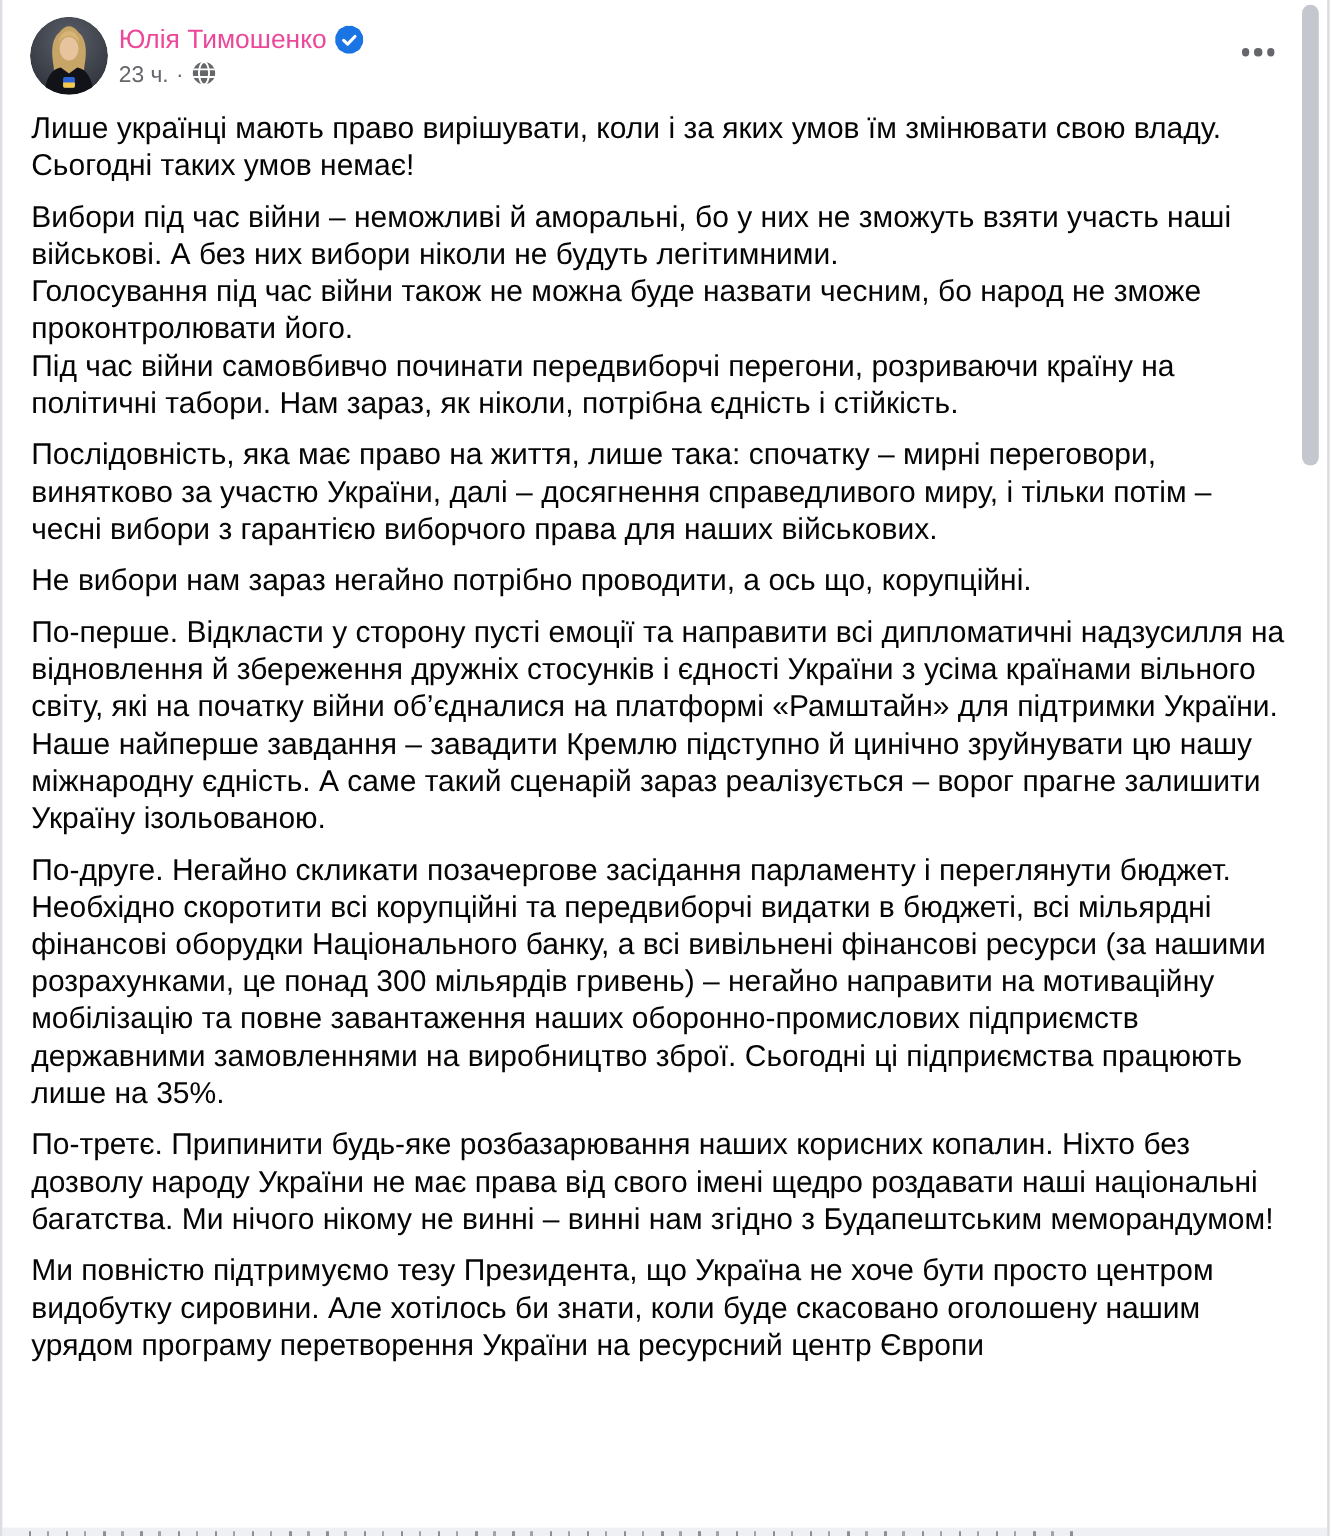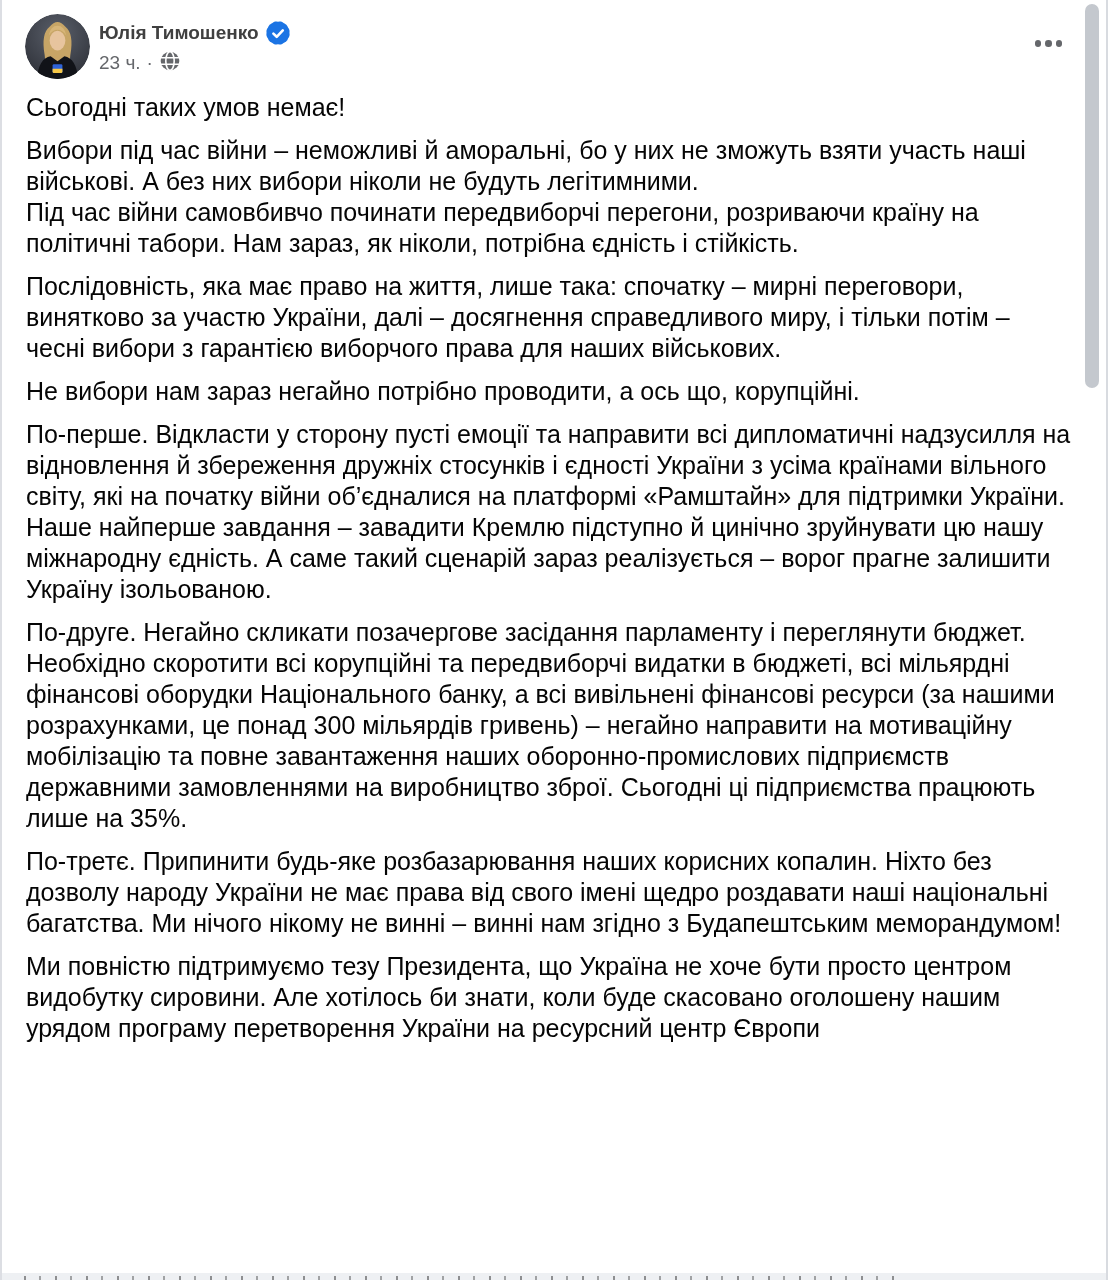--- a/index.html
+++ b/index.html
@@ -17,21 +17,21 @@
   }
   .post-card{position:absolute;left:2px;top:0;width:1104px;height:100%;background:#fff;}
   .post-header{display:flex;align-items:flex-start;padding:14px 40px 0 23px;position:relative;}
   .avatar{
     width:65px;height:65px;border-radius:50%;overflow:hidden;flex:0 0 65px;cursor:pointer;
   }
   .avatar svg{display:block;width:100%;height:100%;}
   .header-meta{margin-left:9px;padding-top:5px;}
   .name-row{display:flex;align-items:center;gap:8px;}
   .profile-name{
-    font-size:19px;font-weight:700;color:#404040;line-height:28px;cursor:pointer;
+    font-size:22px;font-weight:400;color:#ec4899;line-height:28px;cursor:pointer;
   }
   .verified{position:relative;width:22px;height:22px;flex:0 0 22px;}
   .verified .sq{position:absolute;inset:1px;background:#1b74e4;border-radius:28%;}
   .verified .sq.r1{transform:rotate(30deg);}
   .verified .sq.r2{transform:rotate(60deg);}
   .verified svg{position:absolute;inset:0;z-index:2;}
   .meta-row{display:flex;gap:6px;margin-top:4px;color:#65676b;font-size:19px;line-height:23px;}
   .timestamp{cursor:pointer;}
   .meta-sep{color:#65676b;}
   .globe{width:20px;height:20px;display:inline-block;margin-left:1px;}
@@ -109,24 +109,26 @@
 
     <div class="more-btn" title="">
       <i></i>
       <i></i>
       <i></i>
     </div>
   </div>
 
   <div class="post-body">
       <div class="para">
+        <div class="line">Лише українці мають право вирішувати, коли і за яких умов їм змінювати свою владу.</div>
         <div class="line">Сьогодні таких умов немає!</div>
       </div>
       <div class="para">
         <div class="line">Вибори під час війни – неможливі й аморальні, бо у них не зможуть взяти участь наші військові. А без них вибори ніколи не будуть легітимними.</div>
+        <div class="line">Голосування під час війни також не можна буде назвати чесним, бо народ не зможе проконтролювати його.</div>
         <div class="line">Під час війни самовбивчо починати передвиборчі перегони, розриваючи країну на політичні табори. Нам зараз, як ніколи, потрібна єдність і стійкість.</div>
       </div>
       <div class="para">
         <div class="line">Послідовність, яка має право на життя, лише така: спочатку – мирні переговори, винятково за участю України, далі – досягнення справедливого миру, і тільки потім – чесні вибори з гарантією виборчого права для наших військових.</div>
       </div>
       <div class="para">
         <div class="line">Не вибори нам зараз негайно потрібно проводити, а ось що, корупційні.</div>
       </div>
       <div class="para">
         <div class="line">По-перше. Відкласти у сторону пусті емоції та направити всі дипломатичні надзусилля на відновлення й збереження дружніх стосунків і єдності України з усіма країнами вільного світу, які на початку війни об’єдналися на платформі «Рамштайн» для підтримки України. Наше найперше завдання – завадити Кремлю підступно й цинічно зруйнувати цю нашу міжнародну єдність. А саме такий сценарій зараз реалізується – ворог прагне залишити Україну ізольованою.</div>

